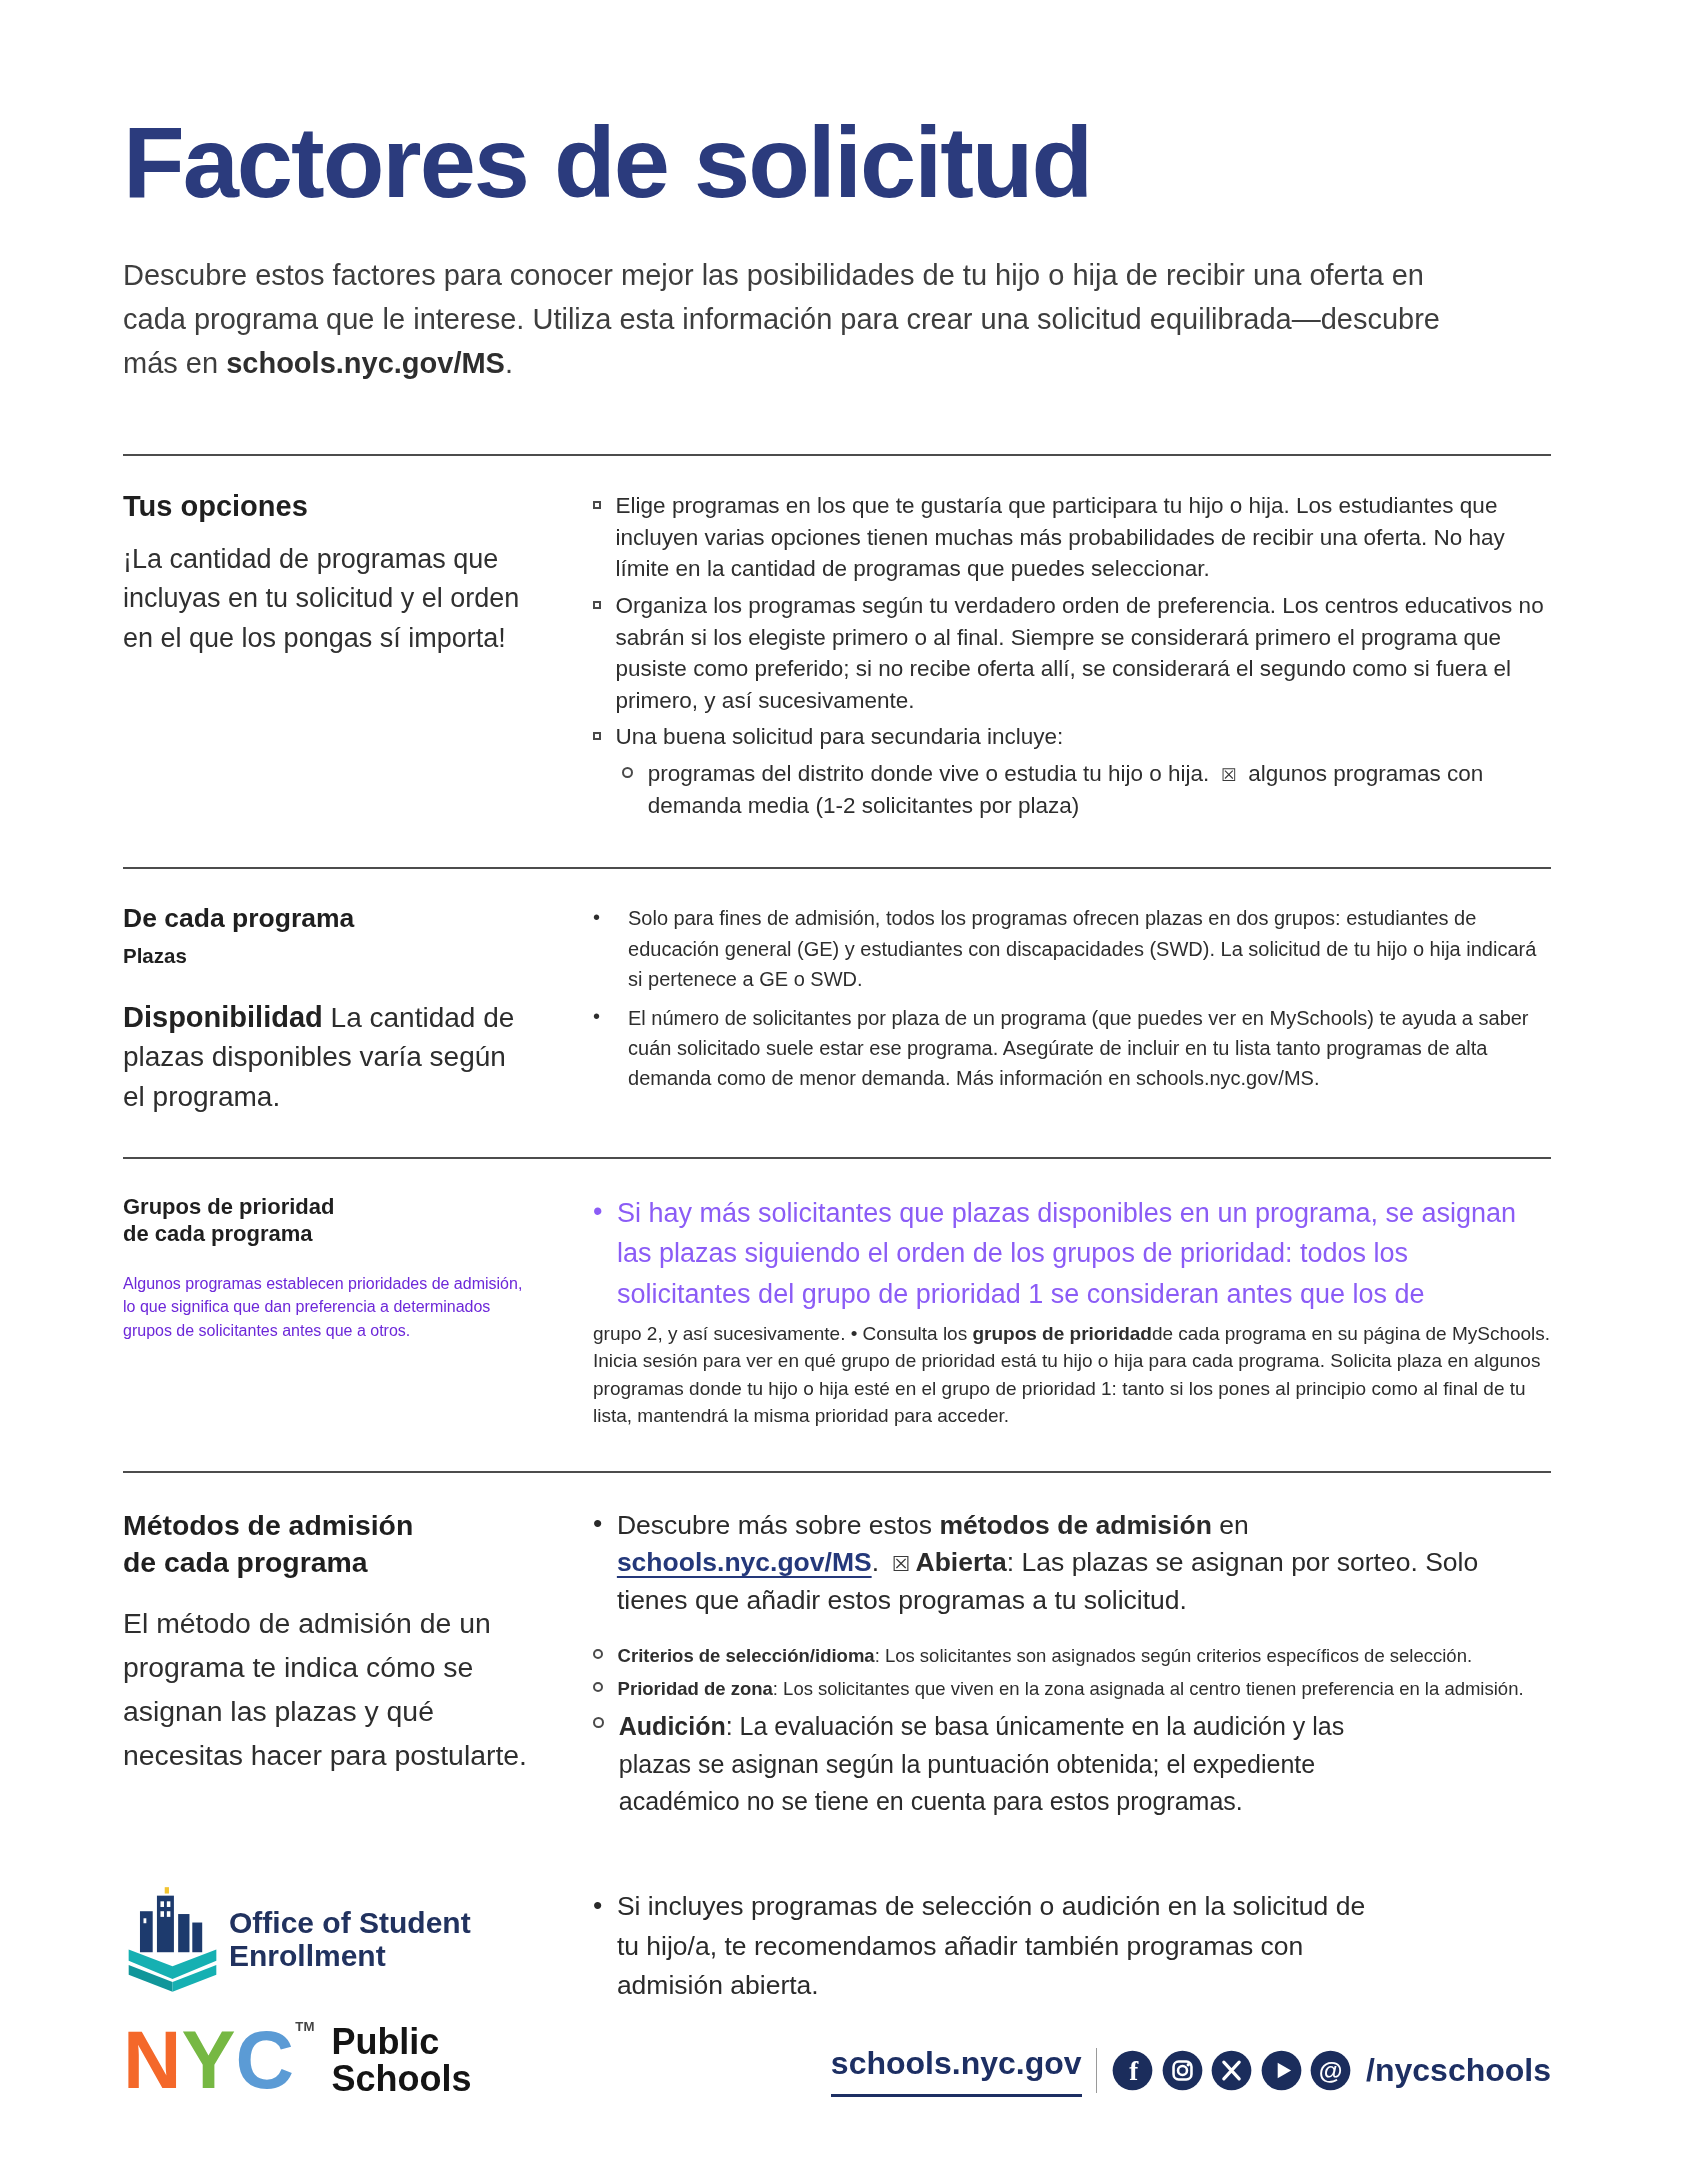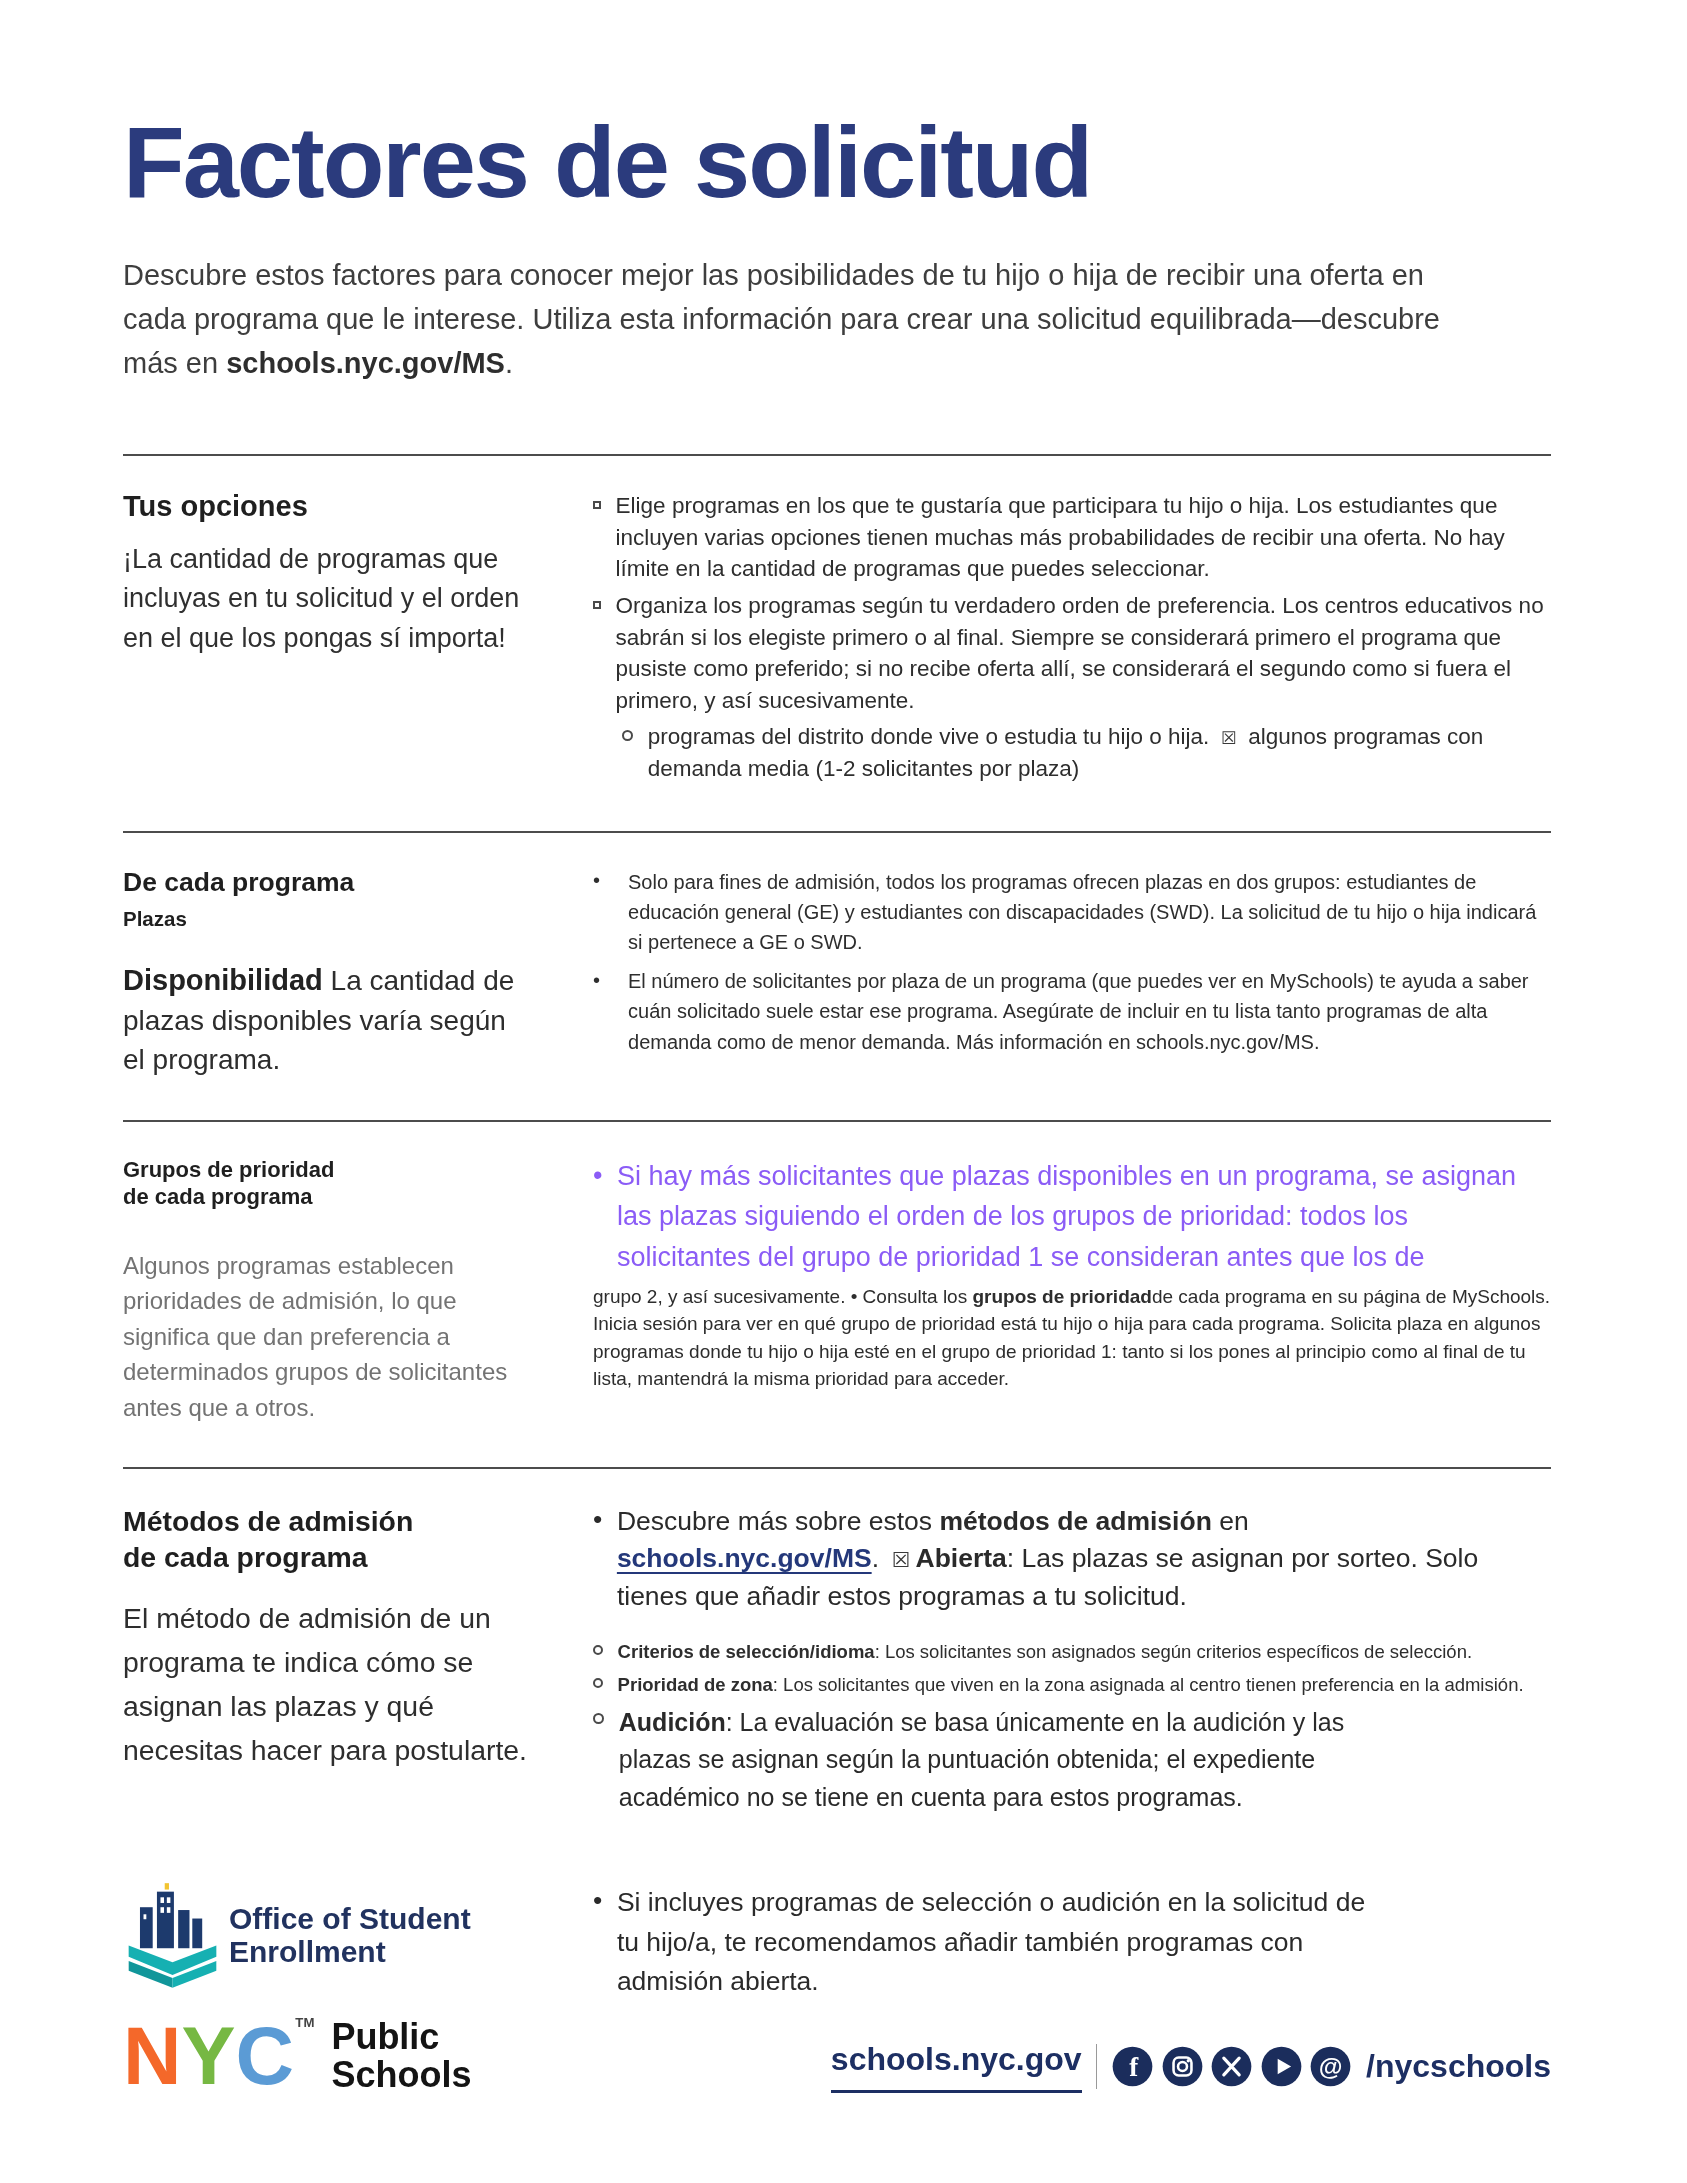--- a/index.html
+++ b/index.html
@@ -33,21 +33,21 @@
   .tofu { display:inline-block; margin:0 5.3px; font-size:0.78em; color:#3a3a3a; }
 
   .h-md { font-size:26.5px; font-weight:bold; color:#1f1f1f; }
   .h-sm { font-size:20.5px; font-weight:bold; color:#1f1f1f; margin-top:9.3px; }
   .term-line { font-size:28px; line-height:1.4; color:#2d2d2d; margin-top:29px; }
   .term { font-weight:bold; font-size:29px; color:#222; }
   .t-prog { font-size:20px; line-height:1.52; color:#2e2e2e; }
   .t-prog .b-row { margin-bottom:8px; gap:28px; }
 
   .h-3 { font-size:22px; font-weight:bold; color:#1f1f1f; line-height:1.25; }
-  .body-3 { font-size:24px; line-height:1.48; color:#737373; margin-top:37px; }
+  .body-3 { font-size:16px; line-height:1.48; color:#6d28d9; margin-top:24px; }
   .lead-3 { font-size:27px; line-height:1.5; color:#8b5cf6; max-width:926px;justify-content:space-between; }
   .small-3 { font-size:19px; line-height:1.45; color:#2d2d2d; margin-top:4px; }
 
   .h-4 { font-size:28.4px; font-weight:bold; color:#1f1f1f; line-height:1.3; }
   .body-4 { font-size:28.4px; line-height:1.55; color:#2e2e2e; margin-top:20px; }
   .lead-4 { font-size:26.5px; line-height:1.42; color:#2a2a2a; max-width:900px; }
   .link-navy { font-weight:bold; color:#24387a; text-decoration:underline; text-underline-offset:4.6px; }
   .opt-small { font-size:18.5px; line-height:1.5; color:#2e2e2e; }
   .opt-small .circ { width:10px; height:10px; margin-top:7.3px; }
   .opt-big { font-size:25px; line-height:1.5; color:#2a2a2a; max-width:774px; }
@@ -91,20 +91,24 @@
       <p class="lede">¡La cantidad de programas que incluyas en tu solicitud y el orden en el que los pongas sí importa!</p>
     </div>
     <div class="t-opt">
       <div class="b-row">
         <span class="sq"></span>
         <span>Elige programas en los que te gustaría que participara tu hijo o hija. Los estudiantes que incluyen varias opciones tienen muchas más probabilidades de recibir una oferta. No hay límite en la cantidad de programas que puedes seleccionar.</span>
       </div>
       <div class="b-row">
         <span class="sq"></span>
         <span>Organiza los programas según tu verdadero orden de preferencia. Los centros educativos no sabrán si los elegiste primero o al final. Siempre se considerará primero el programa que pusiste como preferido; si no recibe oferta allí, se considerará el segundo como si fuera el primero, y así sucesivamente.</span>
+      </div>
+      <div class="b-row">
+        <span class="sq"></span>
+        <span>Una buena solicitud para secundaria incluye:</span>
       </div>
       <div class="b-row sub-indent">
         <span class="circ"></span>
         <span><span>programas del distrito donde vive o estudia tu hijo o hija. </span><span class="tofu">☒</span><span> algunos programas con demanda media (1-2 solicitantes por plaza)</span></span>
       </div>
     </div>
   </section>
 
   <div class="rule"></div>
 

